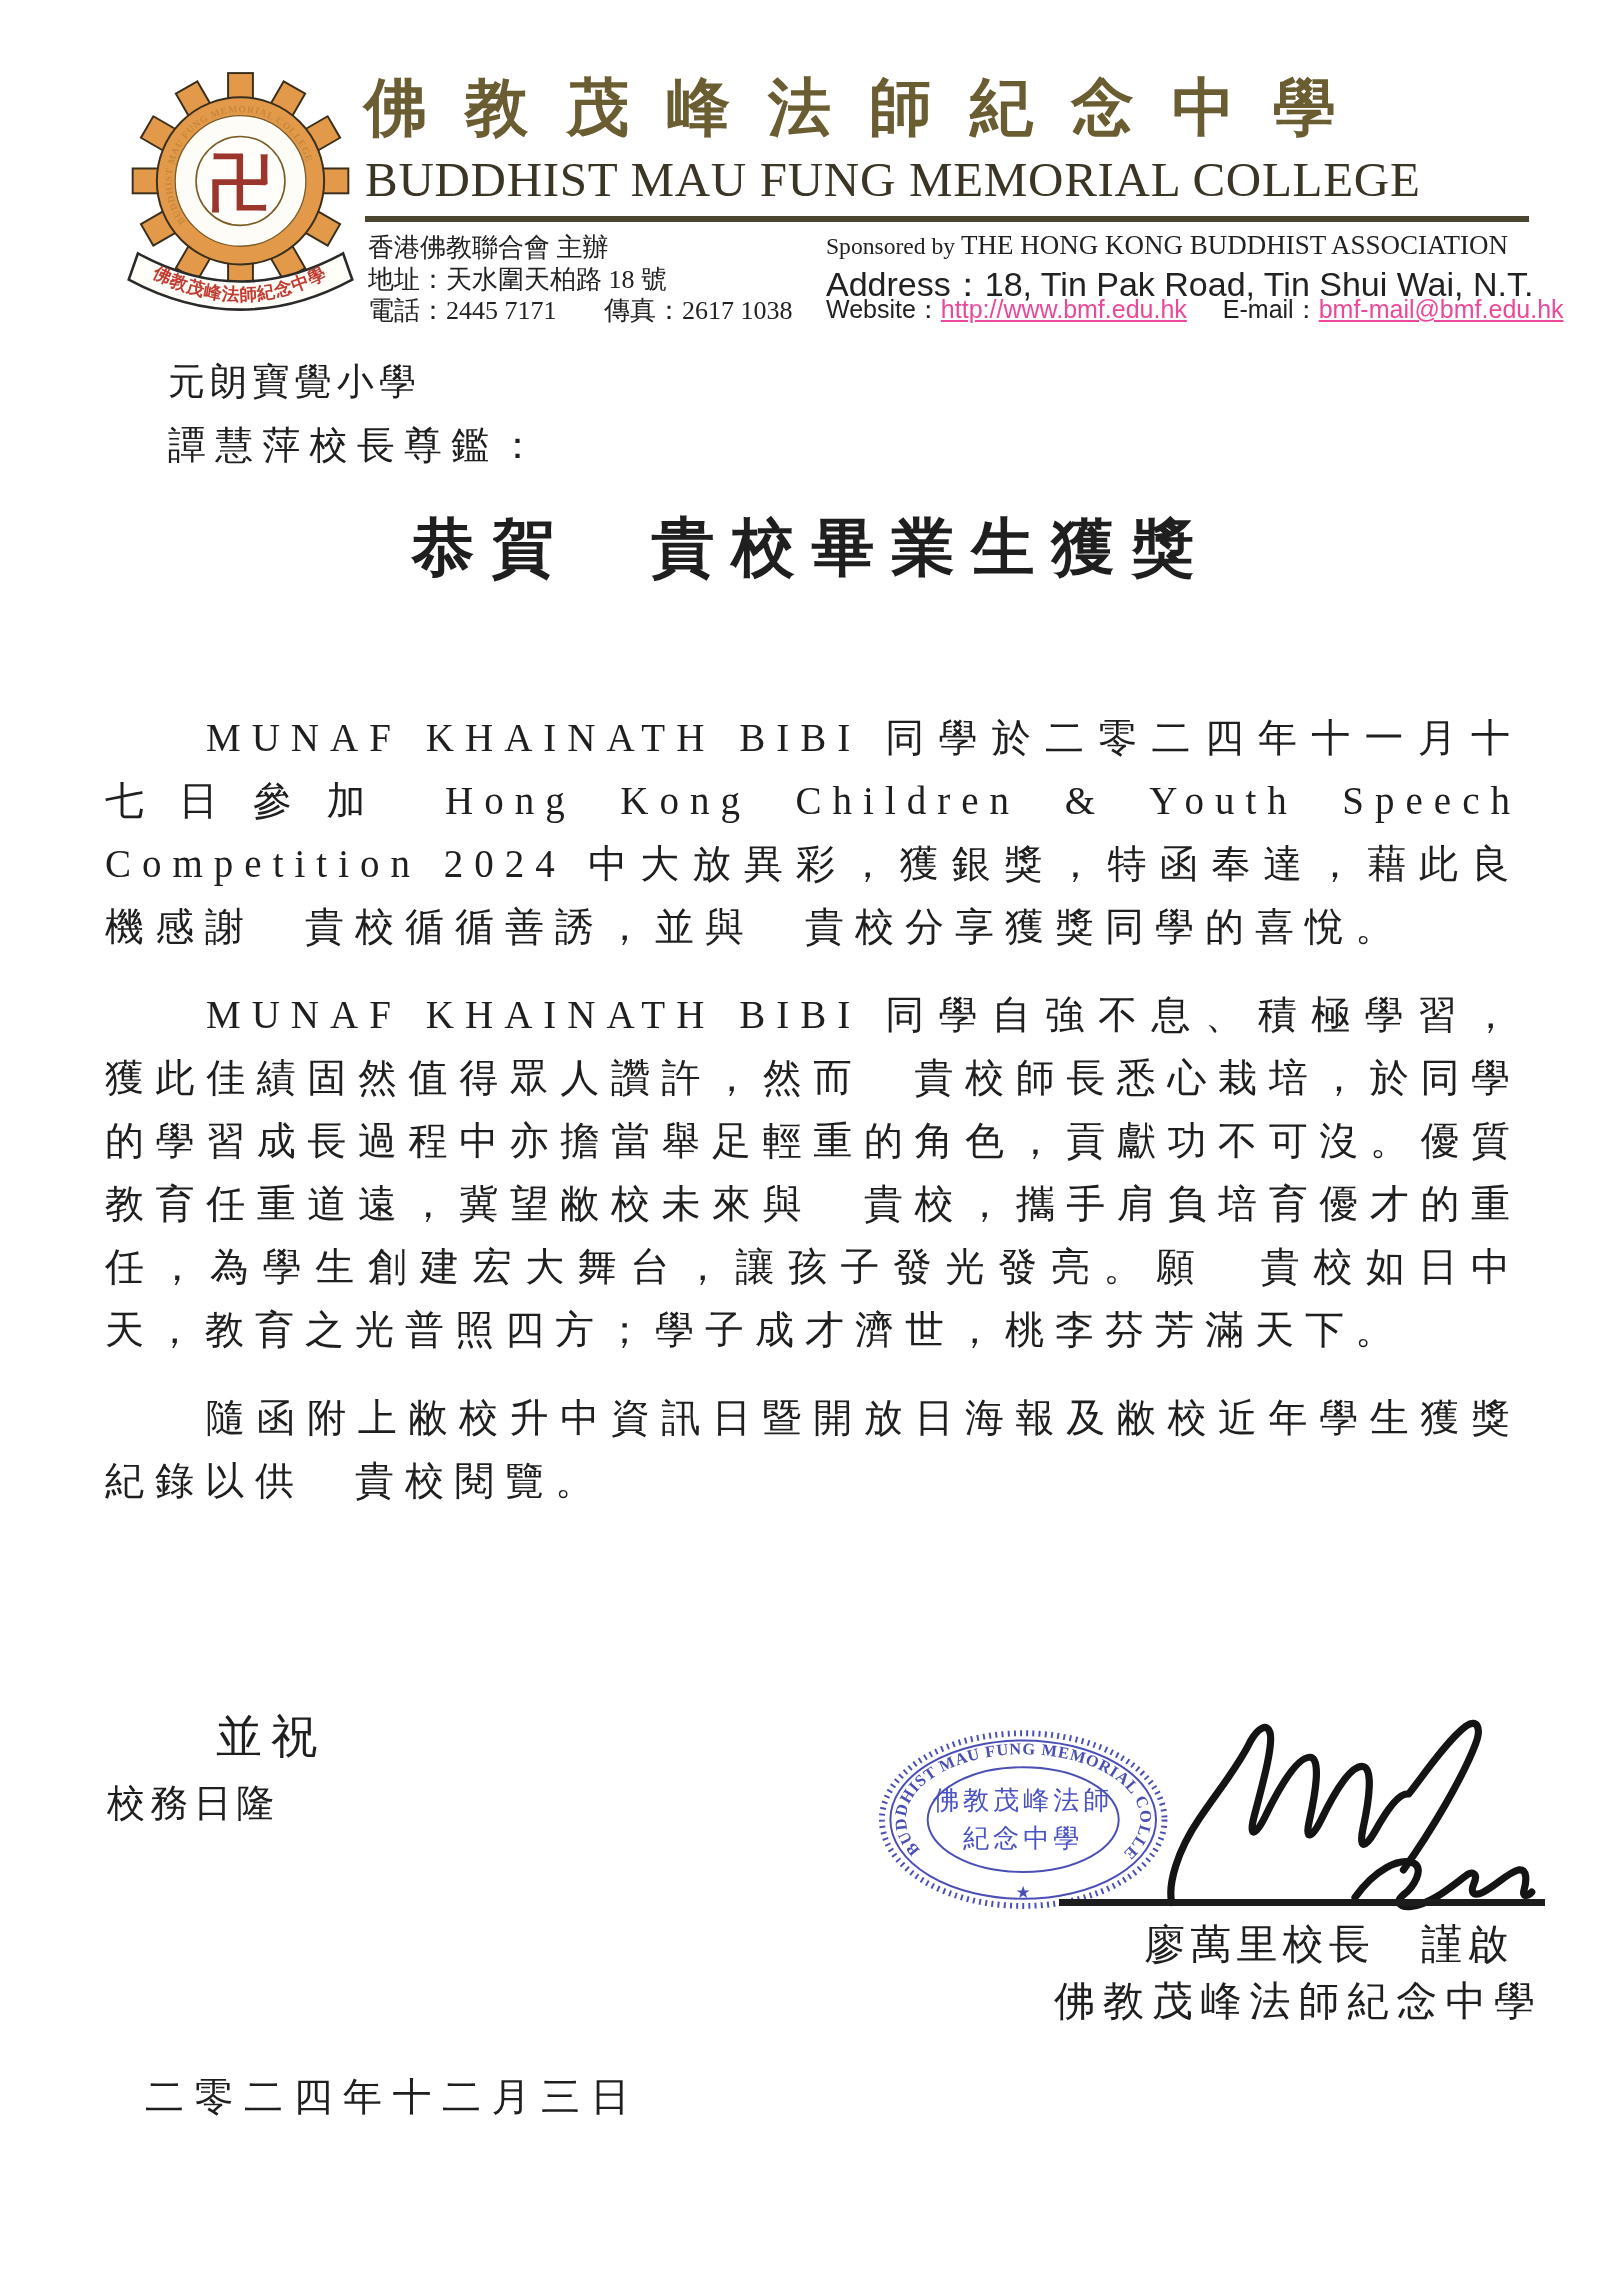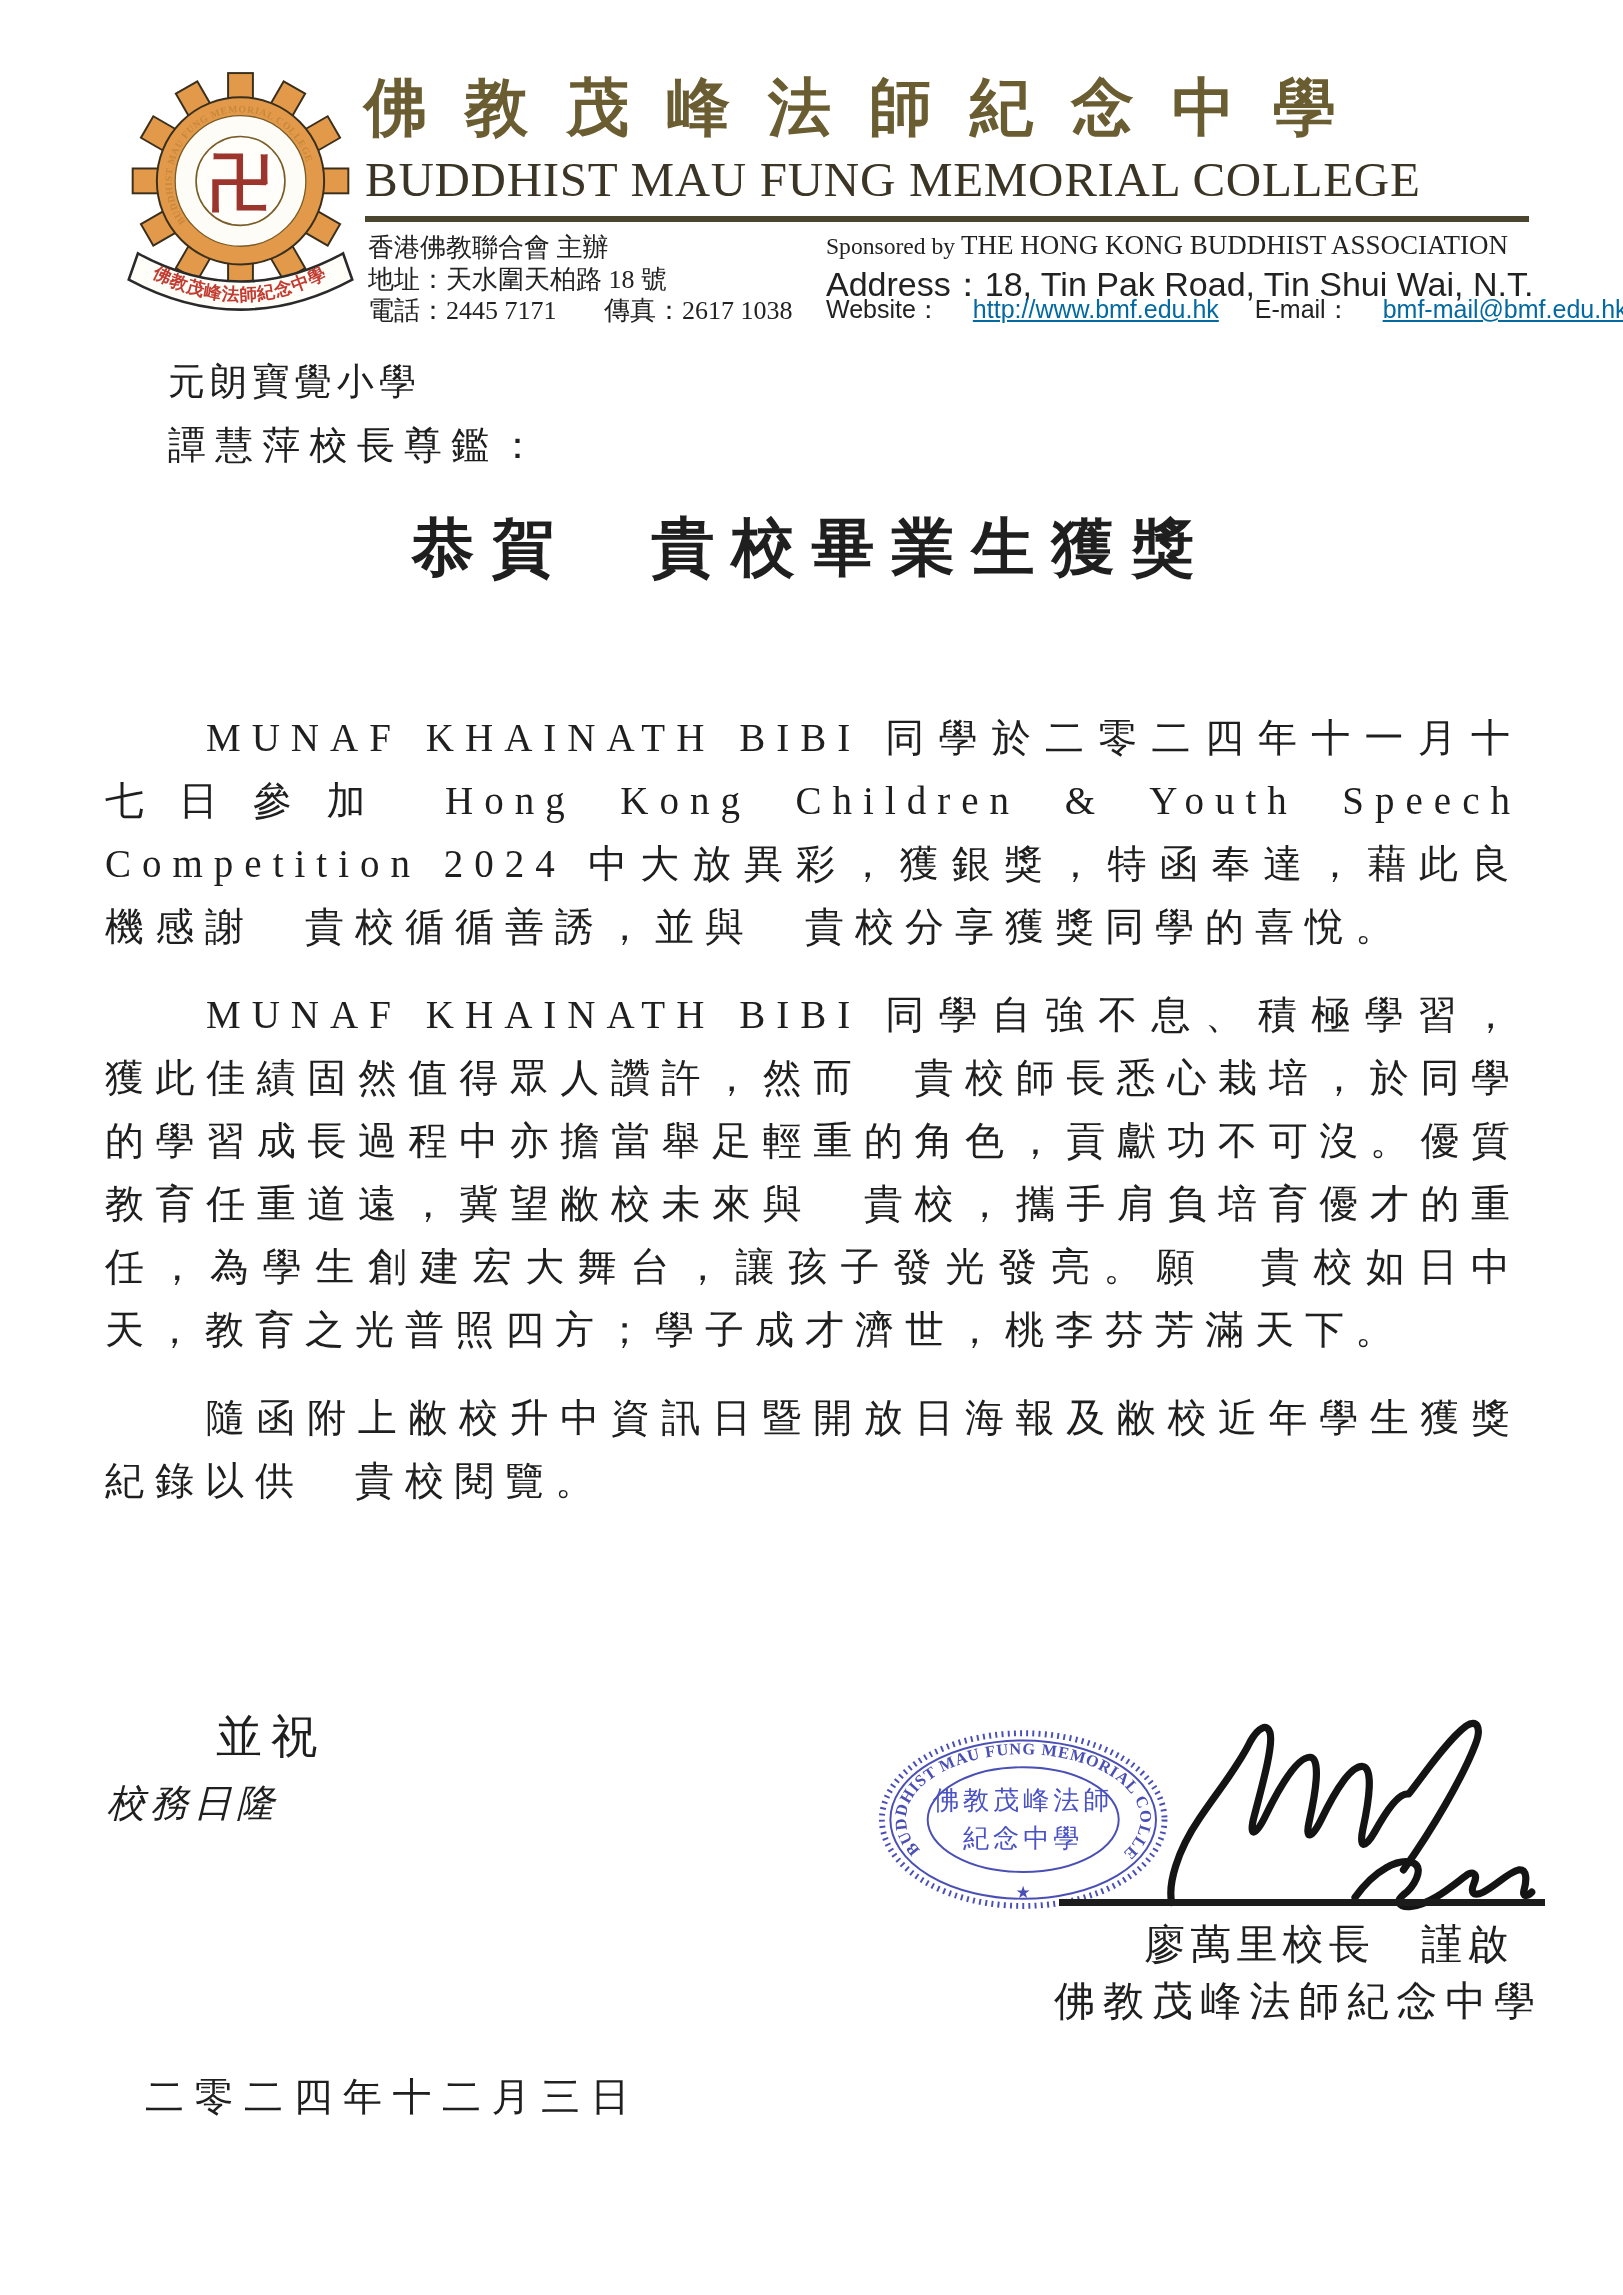--- a/index.html
+++ b/index.html
@@ -22,36 +22,36 @@
   .contact-row{white-space:nowrap; font-size:26px; color:#222;}
   .c-l1{left:368px; top:230px;}
   .c-l2{left:368px; top:262px;}
   .c-l3{left:368px; top:293px;}
   .fax-gap{margin-left:41px;margin-top:25px;}
   .c-r1{left:826px; top:230px;}
   .c-r2{left:826px; top:262px; font-family:"Liberation Sans","DejaVu Sans",sans-serif; font-size:34px;}
   .c-r3{left:826px; top:293px; font-family:"Liberation Sans","DejaVu Sans",sans-serif; font-size:25px;}
   .sponsor-prefix{font-size:23.6px;}
   .sponsor-name{font-size:27px;}
-  .u-link{text-decoration:underline; color:#0369a1;margin-left:32px;}
+  .u-link{text-decoration:underline; color:#ec4899;}
   .email-gap{margin-left:36px;}
   
   .recipient-school{left:168px; top:357px; font-size:37px; letter-spacing:5.2px; white-space:nowrap;}
   .recipient-salutation{left:168px; top:420px; font-size:38px; letter-spacing:9.2px; white-space:nowrap;}
   .subject-title{
     left:0; top:505px; width:100%; text-align:center;
     font-size:63px; font-weight:bold; letter-spacing:17px; white-space:nowrap;
   }
   .letter-body{left:105px; top:706px; width:1416px;}
   .letter-body p{
     font-size:39px; line-height:63px; letter-spacing:11px;
     text-align:justify; text-indent:101px; margin:0 0 25px 0;
   }
   .closing-lead{left:216px; top:1706px; font-size:46px; letter-spacing:9.2px;}
-  .closing-wish{left:107px; top:1778px; font-size:38px; letter-spacing:5.2px;font-style:italic;}
+  .closing-wish{left:107px; top:1778px; font-size:38px; letter-spacing:5.2px;}
   .seal-svg{left:874px; top:1728px;}
   .signature-svg{left:1139px; top:1701px;}
   .sig-underline{left:1059px; top:1899px; width:486px; height:6.5px; background:#1c1c1c;}
   .signoff-1{left:1144px; top:1917px; font-size:41px; letter-spacing:5.2px; white-space:nowrap;}
   .signoff-2{left:1054px; top:1974px; font-size:41px; letter-spacing:7.9px; white-space:nowrap;}
   .letter-date{left:145px; top:2070px; font-size:39px; letter-spacing:10.5px; white-space:nowrap;}
 </style>
 </head>
 <body>
 

